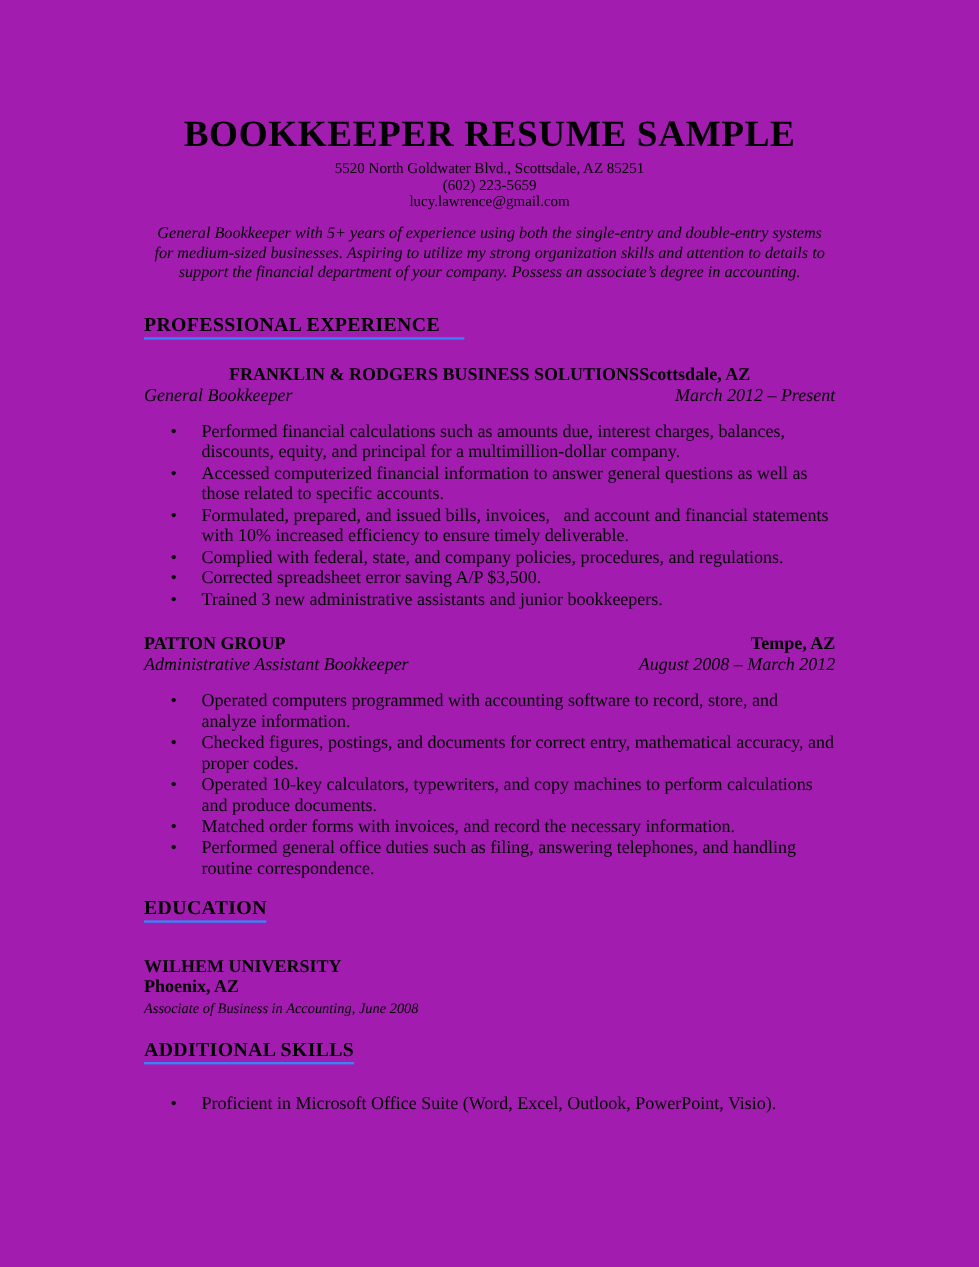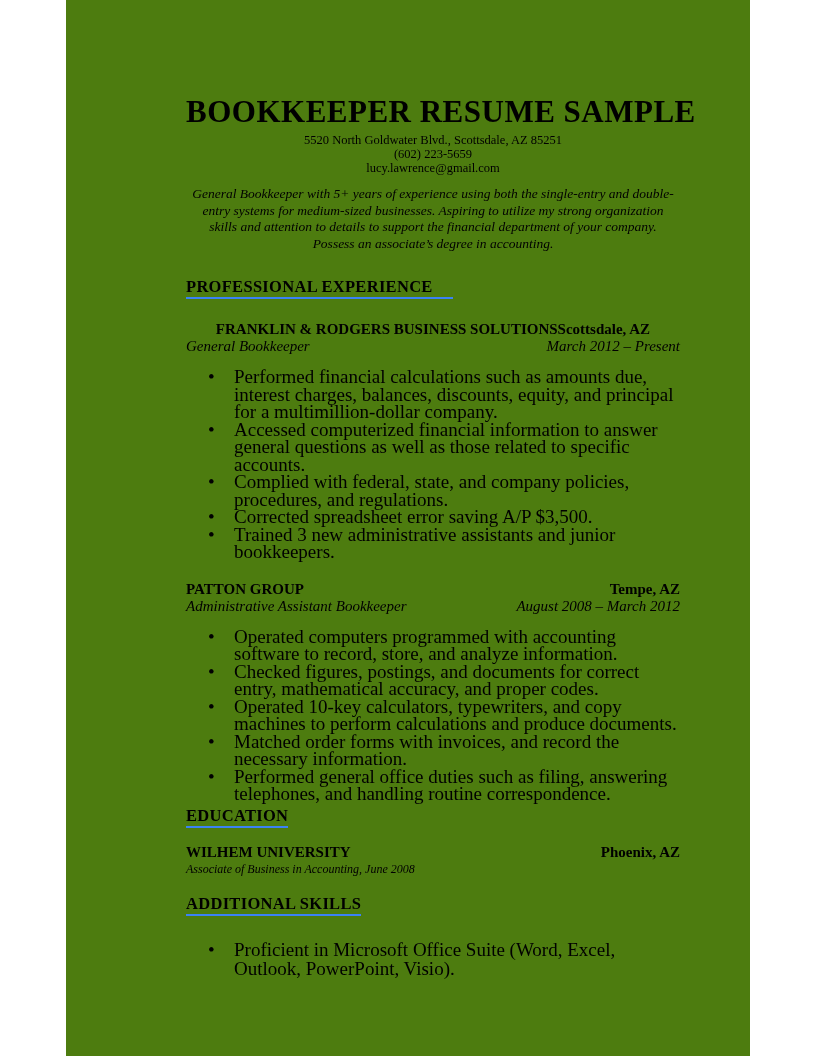--- a/index.html
+++ b/index.html
@@ -2,28 +2,28 @@
 <html><head>
 <meta charset="utf-8">
 <style>
   html, body {
     margin: 0;
     padding: 0;
     background: #ffffff;
   }
   .page {
     position: relative;
-    width: 684px;
+    width: 816px;
     height: 1056px;
     margin: 0 auto;
-    background: #4d7c0f;
+    background: #a21caf;
     color: #000000;
     font-family: "Liberation Serif", "DejaVu Serif", serif;
     box-sizing: border-box;
-    padding: 95px 70px 40px 120px;
+    padding: 95px 120px 40px 120px;
     overflow: hidden;
   }
 
   
   .resume-header { text-align: center; }
   .resume-title {
     margin: 0 0 4px 0;
     font-size: 31px;
     line-height: 34px;
     font-weight: bold;
@@ -52,52 +52,52 @@
     font-weight: bold;
     letter-spacing: 0.3px;
   }
   h2.section-heading .hd {
     display: inline-block;
     border-bottom: 2px solid #3b82f6;
     padding-bottom: 1px;
   }
   h2.section-heading .hd.tab-extra { padding-right: 20px; }
   h2.heading-experience { margin-top: 26px; }
-  h2.heading-education { margin-top: 4px; text-decoration: underline; }
+  h2.heading-education { margin-top: 14px; text-decoration: underline; }
   h2.heading-skills { margin-top: 17px; }
 
   
   .row {
     display: flex;
     justify-content: space-between;
     align-items: baseline;
     font-size: 15px;
     line-height: 17px;
   }
   .row-company { margin-top: 22px; font-weight: bold; justify-content: center; }
   .row-company-2 { margin-top: 20px; font-weight: bold; }
   .row-role { font-style: italic; }
-  .row-edu { margin-top: 16px; font-weight: bold; }
+  .row-edu { margin-top: 29px; font-weight: bold; flex-direction: column; }
   .degree-line {
     font-style: italic;
     font-size: 12px;
     line-height: 17px;
   }
 
   
   ul.bullets {
     list-style: none;
     margin: 13px 0 0 0;
     padding: 0;
   }
   ul.bullets-skills { margin-top: 24px; }
   ul.bullets li {
     position: relative;
     padding-left: 48px;
-    font-size: 19px;
+    font-size: 15px;
     line-height: 17.5px;
     white-space: pre-wrap;
   }
   ul.bullets-skills li { line-height: 19px; }
   ul.bullets li::before {
     content: "\2022";
     position: absolute;
     left: 22px;
     top: 0;
   }
@@ -126,20 +126,21 @@
         <span>FRANKLIN &amp; RODGERS BUSINESS SOLUTIONS</span>
         <span>Scottsdale, AZ</span>
       </div>
       <div class="row row-role">
         <span>General Bookkeeper</span>
         <span>March 2012 – Present</span>
       </div>
       <ul class="bullets">
         <li>Performed financial calculations such as amounts due, interest charges, balances, discounts, equity, and principal for a multimillion-dollar company.</li>
         <li>Accessed computerized financial information to answer general questions as well as those related to specific accounts.</li>
+        <li>Formulated, prepared, and issued bills, invoices,   and account and financial statements with 10% increased efficiency to ensure timely deliverable.</li>
         <li>Complied with federal, state, and company policies, procedures, and regulations.</li>
         <li>Corrected spreadsheet error saving A/P $3,500.</li>
         <li>Trained 3 new administrative assistants and junior bookkeepers.</li>
       </ul>
     </div>
 
     <div>
       <div class="row row-company-2">
         <span>PATTON GROUP</span>
         <span>Tempe, AZ</span>

